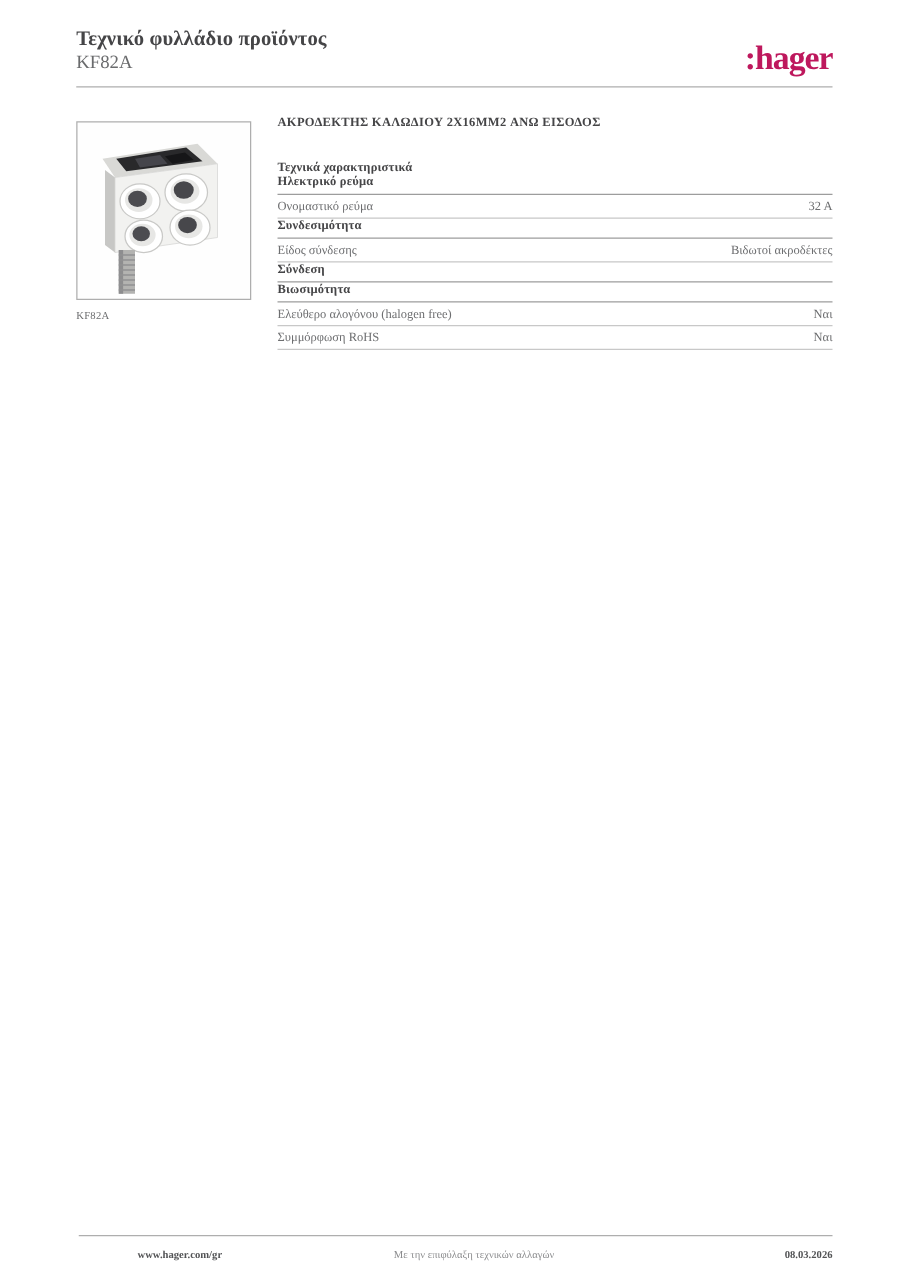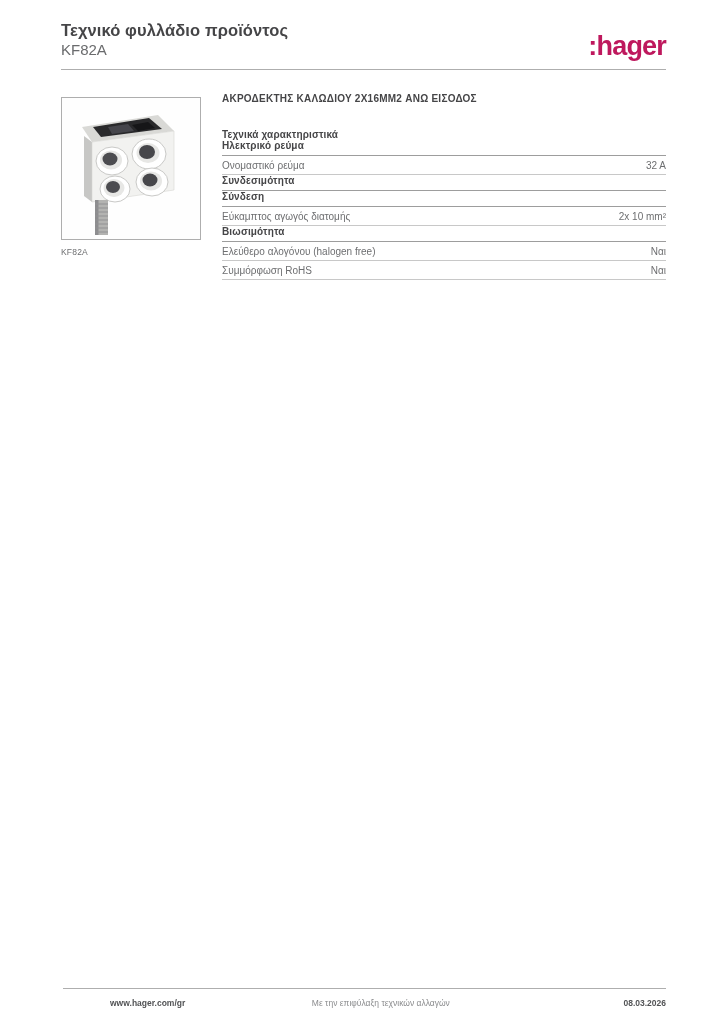--- a/index.html
+++ b/index.html
@@ -6,20 +6,21 @@
   html, body { background: #ffffff; }
   body { font-family: "Liberation Sans", sans-serif; }
   .page {
     position: relative;
     width: 712px; height: 1024px;
     margin: 0 auto;
     background: #ffffff;
     overflow: hidden;
     padding: 21px 52px 0 55px;
     color: #68696b;
+    font-family: Liberation Serif, serif;
   }
   
   .header { display: flex; justify-content: space-between; align-items: flex-end; }
   .page-title {
     font-size: 16.5px; font-weight: bold; color: #454547;
     line-height: 19px; letter-spacing: 0.1px;
   }
   .product-code { font-size: 15px; color: #6a6b6d; line-height: 18px; margin-top: 1px; }
   .logo {
     font-size: 27px; font-weight: bold; color: #be185d;
@@ -128,28 +129,28 @@
       <div>
         <div class="section-title">Ηλεκτρικό ρεύμα</div>
         <div class="spec-row">
           <span class="spec-label">Ονομαστικό ρεύμα</span>
           <span class="spec-value">32 A</span>
         </div>
       </div>
 
       <div>
         <div class="section-title">Συνδεσιμότητα</div>
+        <div class="spec-row">
+          <span class="spec-label">Είδος σύνδεσης</span>
+          <span class="spec-value">Βιδωτοί ακροδέκτες</span>
+        </div>
       </div>
 
       <div>
         <div class="section-title">Σύνδεση</div>
-        <div class="spec-row">
-          <span class="spec-label">Εύκαμπτος αγωγός διατομής</span>
-          <span class="spec-value">2x 10 mm²</span>
-        </div>
       </div>
 
       <div>
         <div class="section-title">Βιωσιμότητα</div>
         <div class="spec-row">
           <span class="spec-label">Ελεύθερο αλογόνου (halogen free)</span>
           <span class="spec-value">Ναι</span>
         </div>
         <div class="spec-row">
           <span class="spec-label">Συμμόρφωση RoHS</span>

